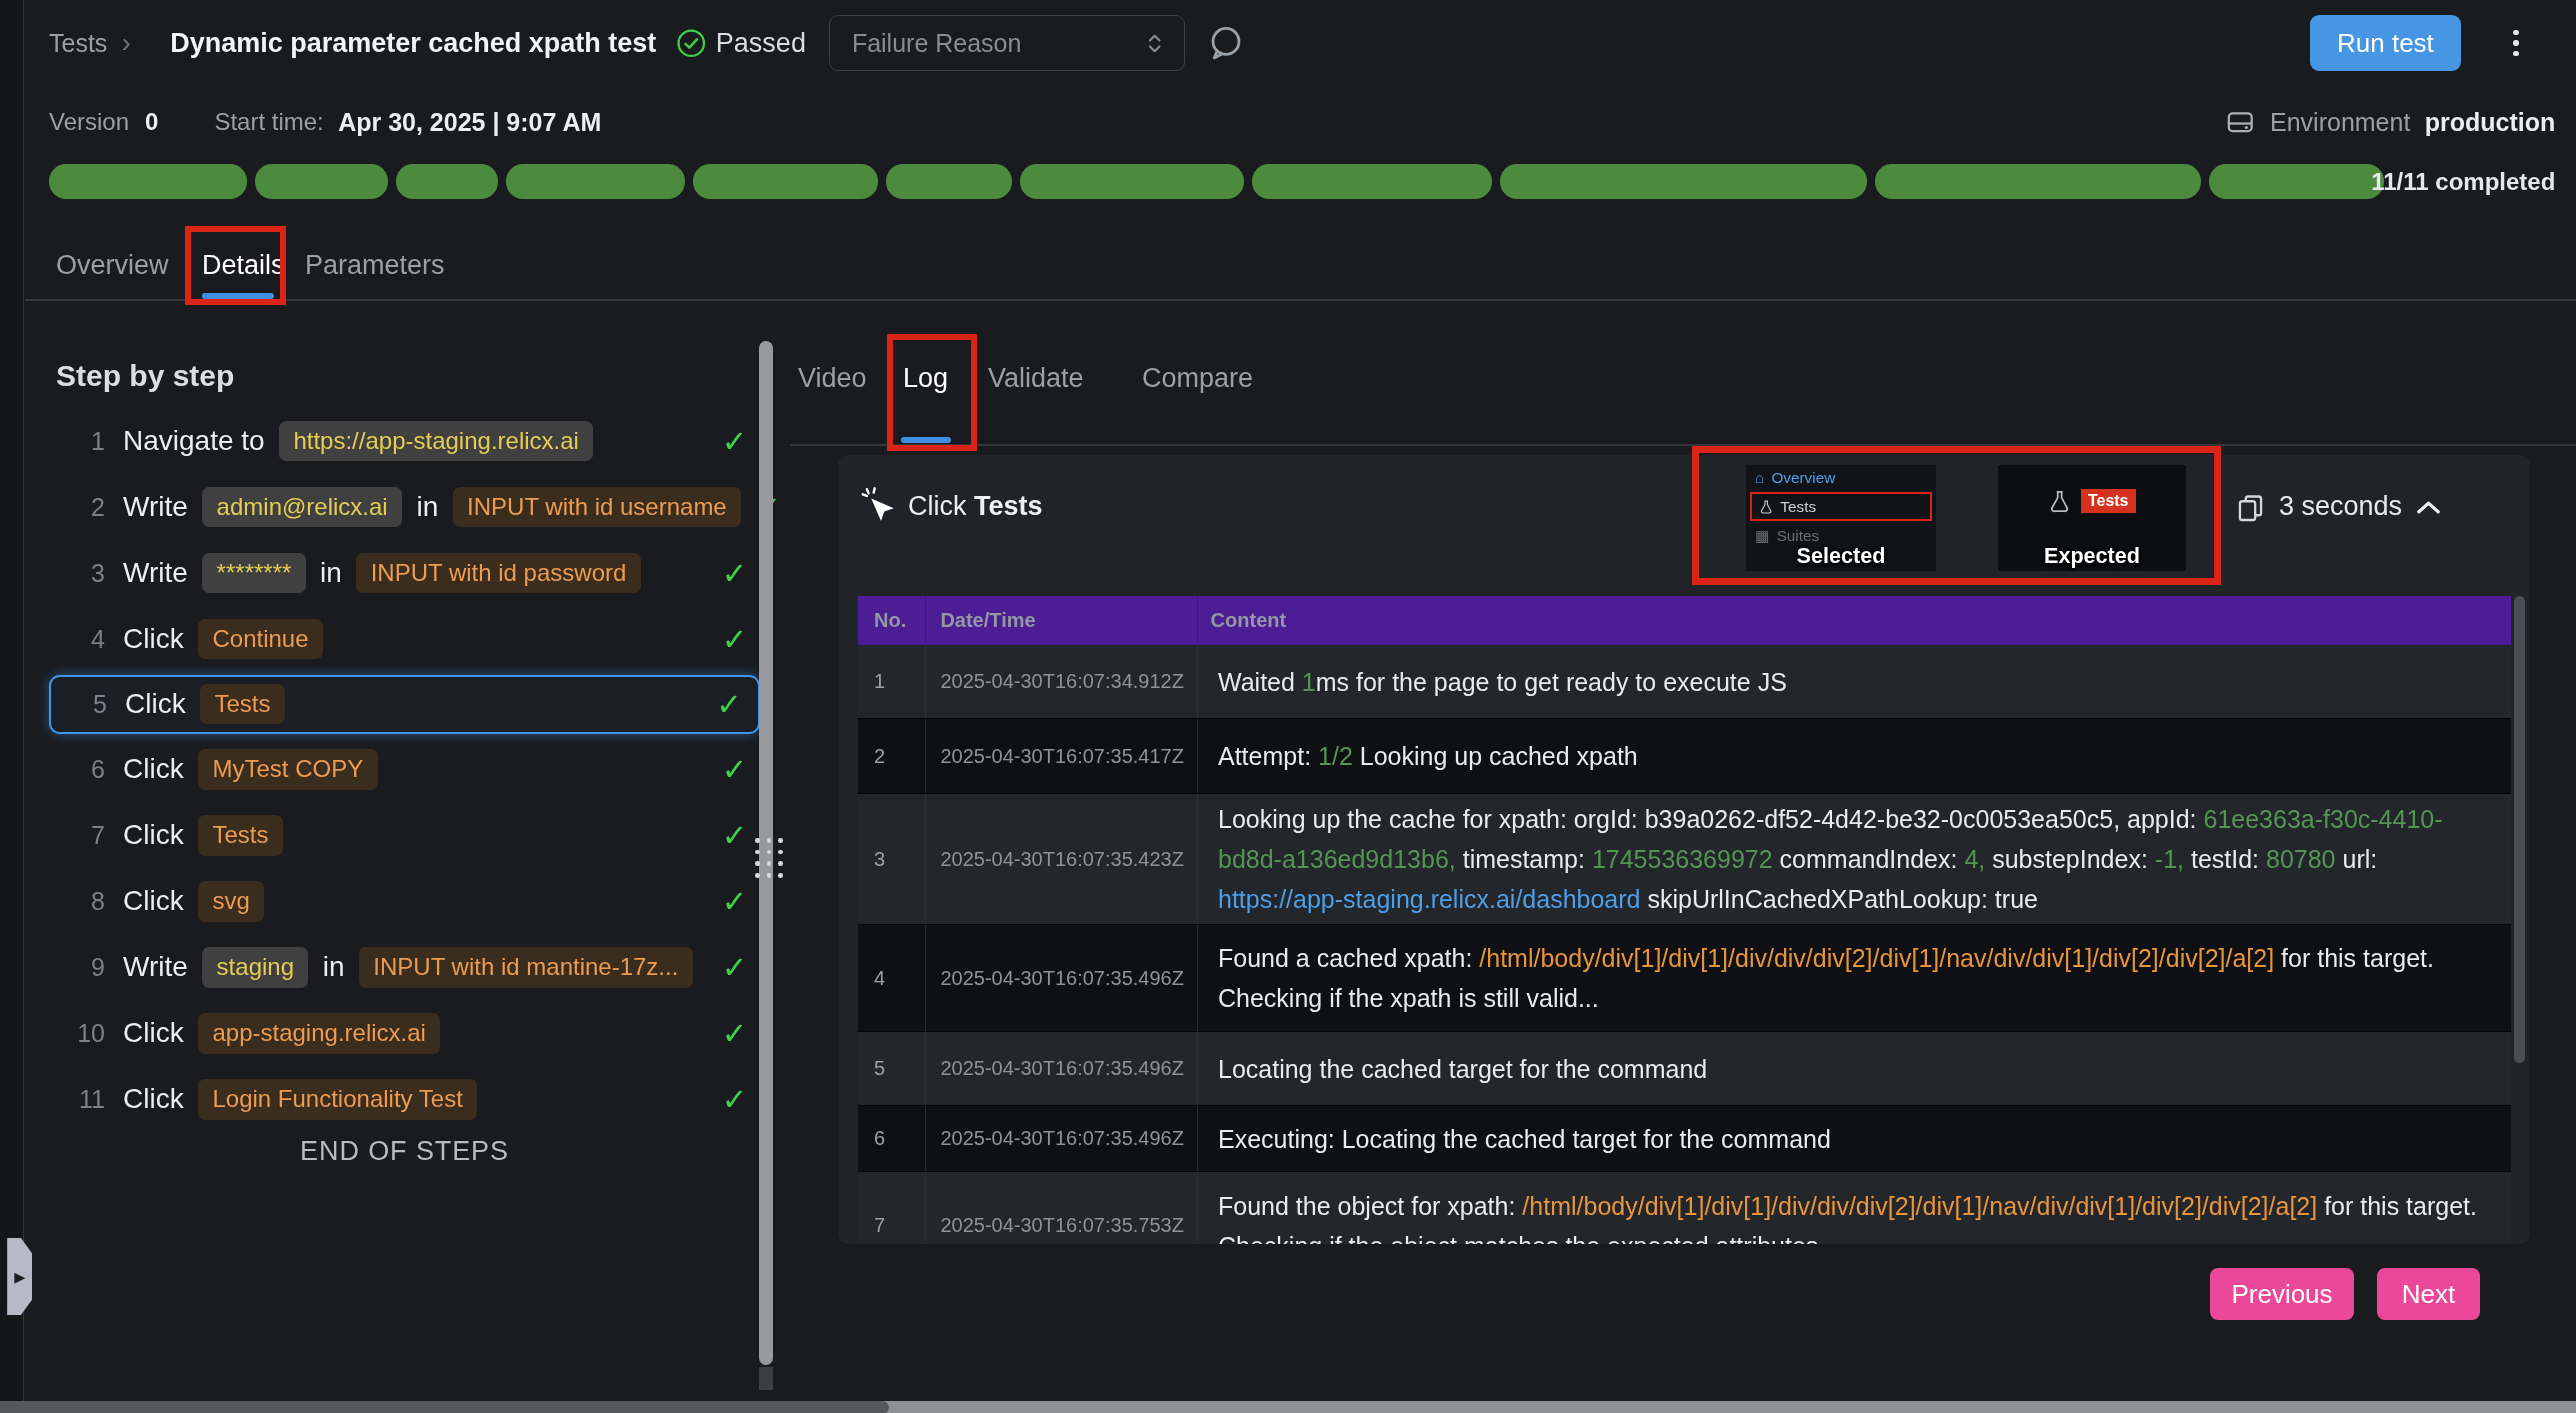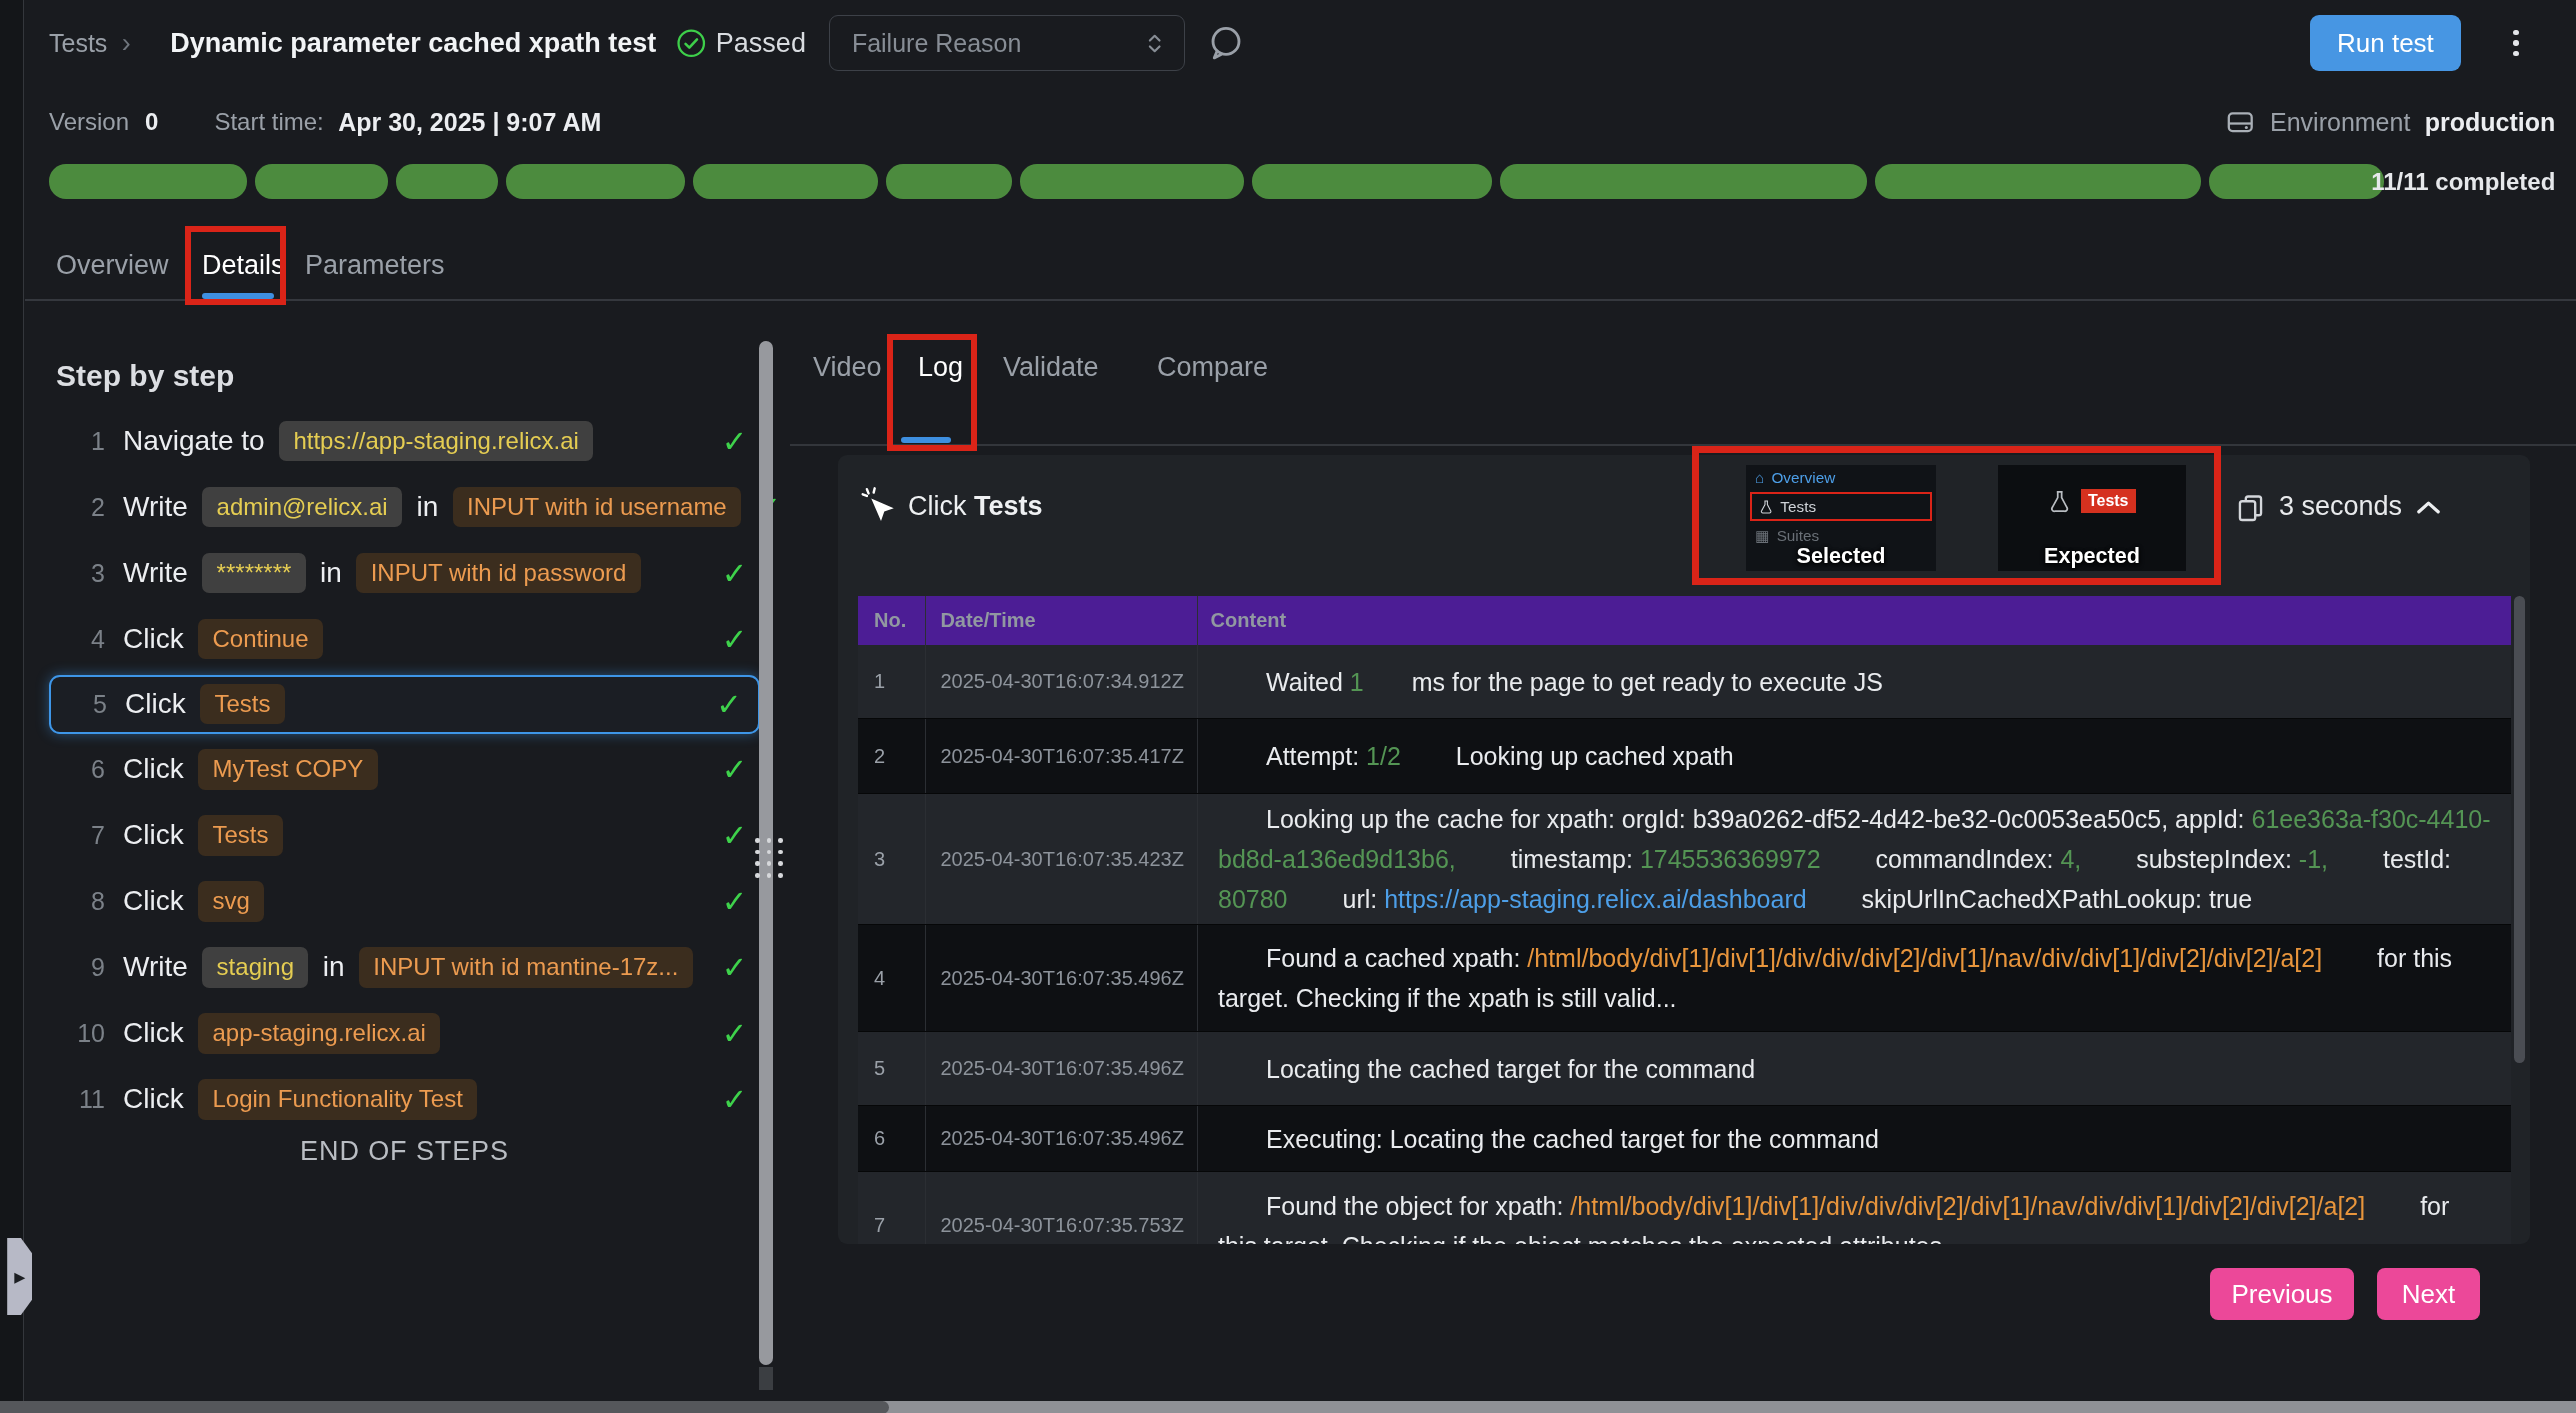--- a/index.html
+++ b/index.html
@@ -52,21 +52,21 @@
   .badge.target { color:#ec9b50; background:#3b2d1e; }
   .scheck { margin-left:auto; margin-right:12.6px; color:#3ed24b; font-size:30.5px; }
   .end-steps { left:49px; top:1136px; width:711px; text-align:center; color:#b9bdc3; font-size:27px; letter-spacing:0.9px; }
 
   .steps-scrollbar { left:759px; top:341px; width:14.4px; height:1024px; background:#97999e; border-radius:7.2px; }
   .steps-scrolltrack { left:759px; top:1367px; width:14.4px; height:23.4px; background:#3b3e42; }
   .drag-dots { left:755px; top:838px; display:grid; grid-template-columns:repeat(3,5.4px); grid-auto-rows:5.4px; gap:6.3px; }
   .drag-dots i { width:4.5px; height:4.5px; border-radius:50%; background:#d6d8db; }
 
   
-  .dtab { top:352px; font-size:27px; color:#9aa0a8; cursor:pointer;margin-left:15px; }
+  .dtab { top:363px; font-size:27px; color:#9aa0a8; cursor:pointer; }
   .dtab.active { color:#ffffff; }
   .dtab-underline { left:901px; top:437px; width:50px; height:6.3px; border-radius:3.6px; background:#3e8fe0; }
   .right-divider { left:790px; right:0; top:444px; height:1.8px; background:#33363b; }
 
   
   .log-card { left:838px; top:455px; width:1692px; height:789px; background:#202327; border-radius:9px; overflow:hidden; }
   .lc-title { position:absolute; left:70px; top:36px; font-size:27px; color:#eef0f2; }
   .lc-title b { font-weight:700; }
   .cursor-icon { position:absolute; left:21.6px; top:30.5px; }
   .copy-icon { position:absolute; left:1398px; top:38px; }
@@ -89,21 +89,21 @@
   .log-table { position:absolute; left:20px; top:141px; width:1653px; }
   .lhead { display:flex; background:#4c1d95; height:49px; }
   .lhead div { display:flex; align-items:center; font-size:20px; font-weight:700; color:#9198a1; }
   .lrow { display:flex; border-bottom:1.8px solid #060708; }
   .lrow.odd { background:#23262b; }
   .lrow.even { background:#0e1013; }
   .c-no { width:67px; flex:none; display:flex; align-items:center; padding-left:16px; color:#9aa0a8; font-size:20px; }
   .c-time { width:272px; flex:none; display:flex; align-items:center; padding-left:14.4px; color:#8d939b; font-size:20px; border-left:1.8px solid #2b2e33; }
   .c-content { flex:1; display:flex; align-items:center; padding:10.8px 20px; border-left:1.8px solid #2b2e33; }
   .segwrap { font-size:25px; line-height:40px; color:#e9ebee; word-break:break-word; }
-  .seg-plain { color:#e9ebee;margin-left:48px; }
+  .seg-plain { color:#e9ebee; }
   .seg-green { color:#549554; }
   .seg-blue { color:#4d9fe8; }
   .seg-orange { color:#e8953c; }
   .log-scrollbar { position:absolute; left:1676px; top:141px; width:10.8px; height:467px; background:#4a4d53; border-radius:5.4px; }
 
   
   .nav-btn { top:1268px; height:52px; background:#ec4899; color:#fff; font-size:26px; border:none; border-radius:8px; cursor:pointer; }
   .prev-btn { left:2210px; width:144px; }
   .next-btn { left:2377px; width:103px; }
 

